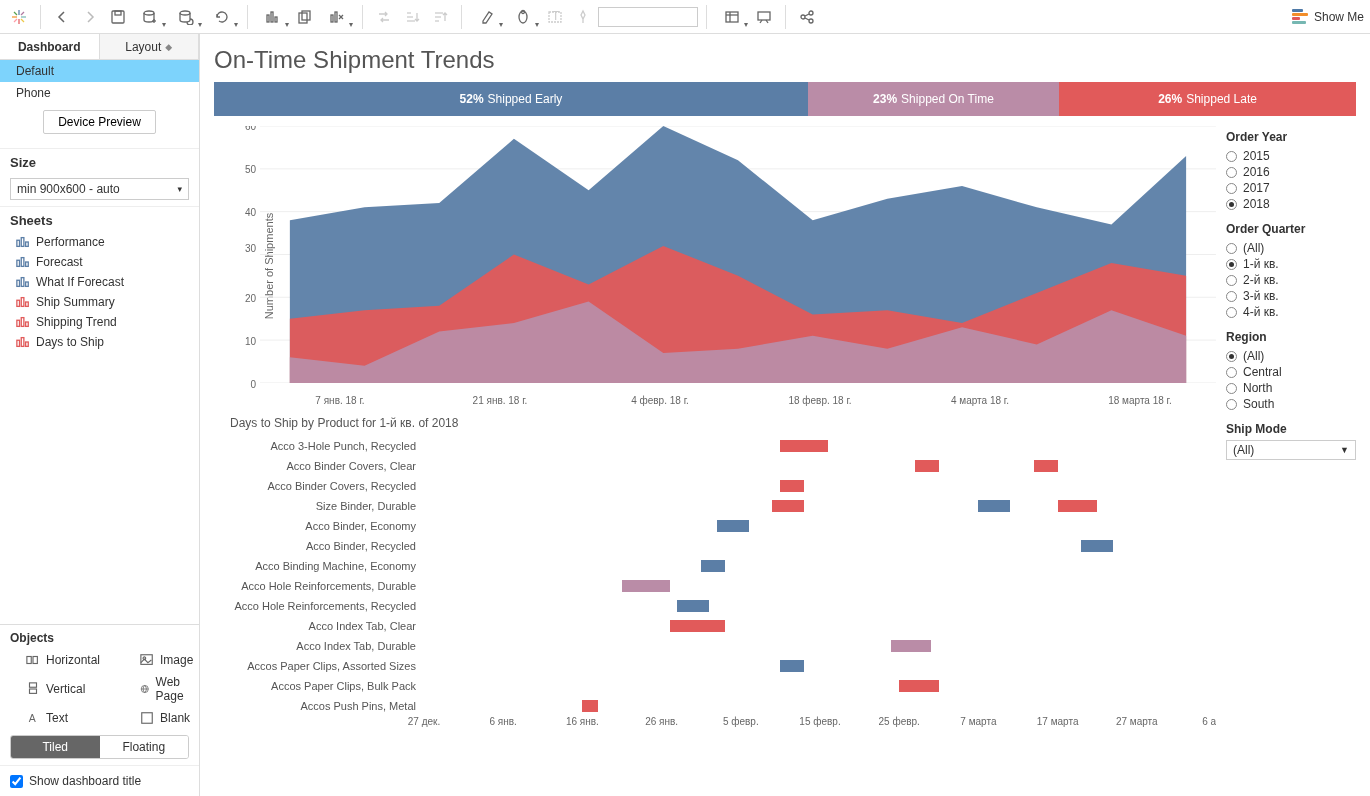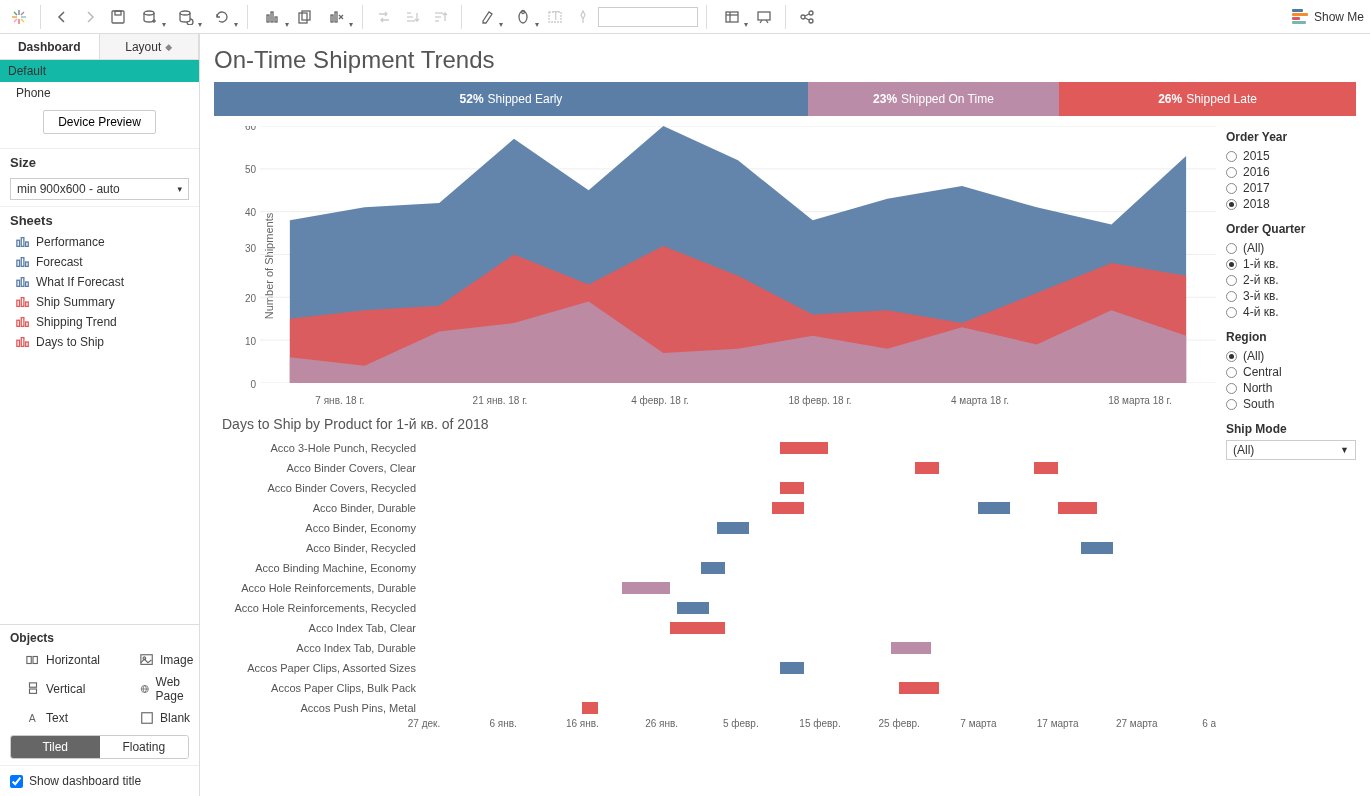--- a/index.html
+++ b/index.html
@@ -18,21 +18,21 @@
 .main { flex: 1; display: flex; overflow: hidden; }
 .sidebar { width: 200px; border-right: 1px solid #ddd; display: flex; flex-direction: column; overflow: hidden; }
 .tabs { display: flex; height: 26px; border-bottom: 1px solid #ddd; }
 .tab { flex: 1; display: flex; align-items: center; justify-content: center; border-right: 1px solid #ddd; cursor: pointer; font-size: 12px; color: #333; gap: 4px; }
 .tab.active { background: #fff; font-weight: 600; }
 .tab:not(.active) { background: #f5f5f5; }
 .panel-section { padding: 6px 10px; border-bottom: 1px solid #eee; }
 .panel-title { font-weight: 600; font-size: 13px; padding: 6px 10px 2px; }
 .device-list { }
 .device-item { padding: 4px 16px; cursor: pointer; }
-.device-item.sel { background: #14b8a6; padding-left: 8px; }
+.device-item.sel { background: #7dd3fc; }
 .device-preview-btn { display: block; margin: 6px auto; padding: 4px 14px; border: 1px solid #ccc; background: #fff; cursor: pointer; border-radius: 2px; }
 .size-select { width: 100%; height: 22px; border: 1px solid #ccc; background: #fff; padding: 0 6px; display: flex; align-items: center; justify-content: space-between; cursor: pointer; }
 .sheet-item { display: flex; align-items: flex-end; gap: 6px; padding: 3px 16px; cursor: pointer; font-size: 12px; }
 .sheet-ico { width: 14px; height: 14px; display: flex; align-items: center; justify-content: center; }
 .objects { padding: 6px 10px; border-top: 1px solid #ddd; }
 .objects-grid { display: grid; grid-template-columns: 1fr 1fr; gap: 4px 8px; margin-top: 6px; }
 .obj-item { display: flex; align-items: center; gap: 6px; cursor: pointer; font-size: 12px; padding: 2px 16px; }
 .mode-row { display: flex; margin-top: 8px; border: 1px solid #ccc; border-radius: 3px; overflow: hidden; }
 .mode-btn { flex: 1; text-align: center; padding: 4px 0; cursor: pointer; font-size: 12px; }
 .mode-btn.active { background: #666; color: #fff; }
@@ -40,21 +40,21 @@
 .checkbox-row { display: flex; align-items: center; gap: 6px; padding: 8px 10px; border-top: 1px solid #eee; cursor: pointer; }
 .sidebar-spacer { flex: 1; }
 .canvas { flex: 1; padding: 12px 14px; display: flex; flex-direction: column; overflow: hidden; }
 .dash-title { font-size: 24px; font-weight: 400; color: #555; margin-bottom: 8px; }
 .kpi-bar { display: flex; height: 34px; margin-bottom: 10px; }
 .kpi { display: flex; align-items: center; justify-content: center; color: #fff; font-size: 14px; }
 .kpi b { font-weight: 700; margin-right: 4px; }
 .dash-row { display: flex; gap: 10px; flex: 1; overflow: hidden; }
 .dash-main { flex: 1; display: flex; flex-direction: column; overflow: hidden; }
 .chart-area { height: 280px; position: relative; }
-.section-title { font-size: 14px; font-weight: 400; color: #555; margin: 10px 8px 6px; }
+.section-title { font-size: 12px; font-weight: 400; color: #555; margin: 10px 16px 6px; }
 .gantt-area { flex: 1; overflow: hidden; position: relative; }
 .filters { width: 130px; display: flex; flex-direction: column; gap: 10px; padding-top: 4px; }
 .filter-title { font-size: 12px; font-weight: 600; margin-bottom: 4px; }
 .radio-row { display: flex; align-items: center; gap: 6px; padding: 1px 0; cursor: pointer; font-size: 12px; }
 .radio { width: 11px; height: 11px; border: 1px solid #888; border-radius: 50%; display: flex; align-items: center; justify-content: center; }
 .radio.sel::after { content: ""; width: 5px; height: 5px; background: #333; border-radius: 50%; }
 .dropdown { width: 100%; border: 1px solid #ccc; padding: 2px 6px; display: flex; justify-content: space-between; align-items: center; cursor: pointer; font-size: 12px; }
 .axis-label-v { position: absolute; left: 2px; top: 50%; transform: translateY(-50%) rotate(-90deg); transform-origin: center; font-size: 11px; color: #666; white-space: nowrap; }
 .y-tick { position: absolute; left: 20px; font-size: 10px; color: #666; transform: translateY(-50%); width: 22px; text-align: right; }
 .x-tick { position: absolute; bottom: 0; font-size: 10px; color: #666; transform: translateX(-50%); white-space: nowrap; }
@@ -444,21 +444,21 @@
                     <div class="gantt-bar" style="left:77%;width:3%;background:#e15a5a"></div>
                   </div>
                 </div>
                 <div class="gantt-row">
                   <div class="gantt-label">Acco Binder Covers, Recycled</div>
                   <div class="gantt-track">
                     <div class="gantt-bar" style="left:45%;width:3%;background:#e15a5a"></div>
                   </div>
                 </div>
                 <div class="gantt-row">
-                  <div class="gantt-label">Acco Binder, Durable</div>
+                  <div class="gantt-label">Size Binder, Durable</div>
                   <div class="gantt-track">
                     <div class="gantt-bar" style="left:44%;width:4%;background:#e15a5a"></div>
                     <div class="gantt-bar" style="left:70%;width:4%;background:#5b7ea6"></div>
                     <div class="gantt-bar" style="left:80%;width:5%;background:#e15a5a"></div>
                   </div>
                 </div>
                 <div class="gantt-row">
                   <div class="gantt-label">Acco Binder, Economy</div>
                   <div class="gantt-track">
                     <div class="gantt-bar" style="left:37%;width:4%;background:#5b7ea6"></div>

